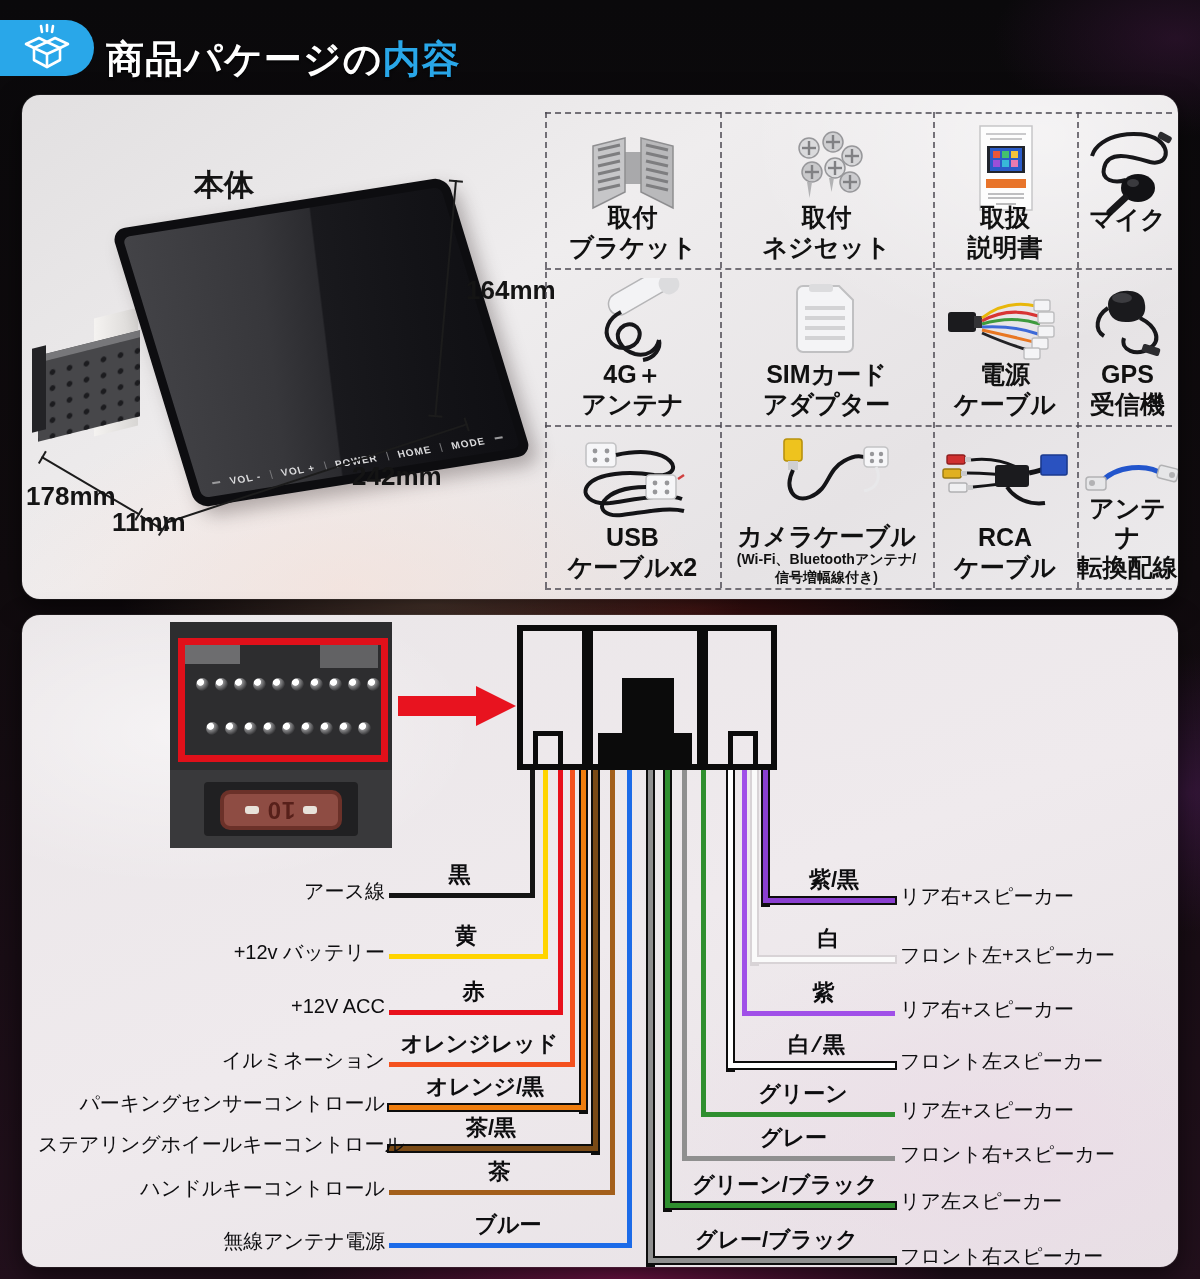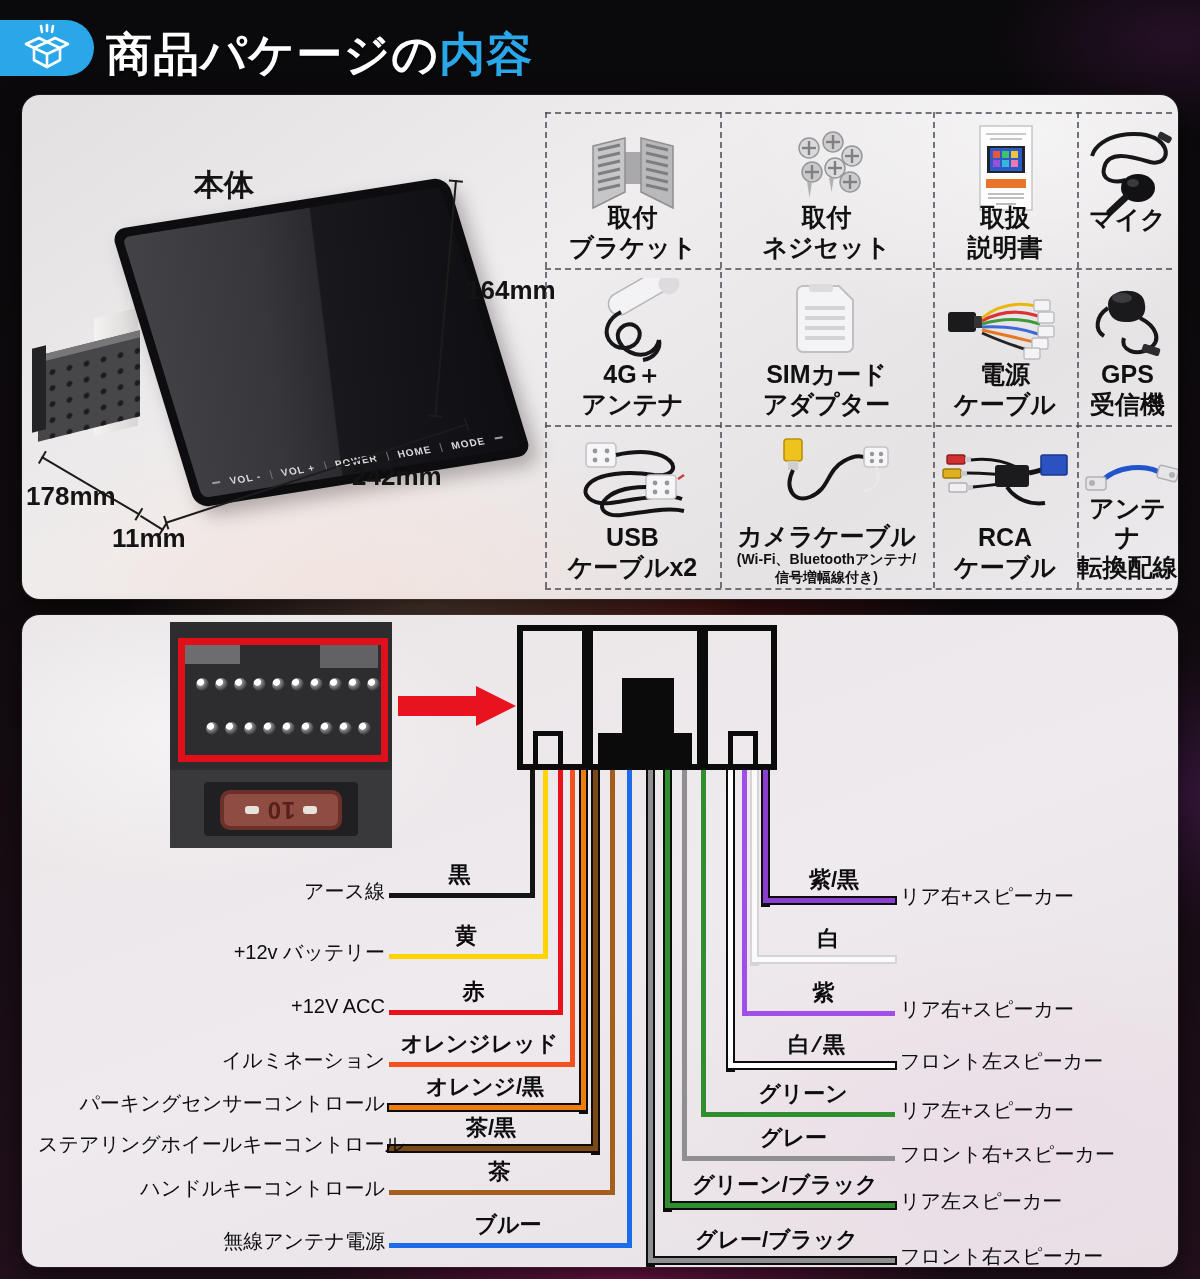--- a/index.html
+++ b/index.html
@@ -11,21 +11,21 @@
       radial-gradient(380px 70px at 58% 47.6%, rgba(125,25,22,0.5), transparent 70%),
       radial-gradient(460px 110px at 52% 100%, rgba(160,20,95,0.6), transparent 70%),
       radial-gradient(320px 200px at 99% 62%, rgba(95,35,110,0.4), transparent 70%),
       radial-gradient(260px 140px at 98% 3%, rgba(70,25,70,0.45), transparent 70%),
       linear-gradient(180deg,#0a090b 0%, #100b0e 45%, #190d15 75%, #22101c 100%);
   }
   .abs{position:absolute;}
   
   #hdr-pill{left:0;top:20px;width:94px;height:56px;background:#29a7e9;
     border-radius:0 28px 28px 0;display:flex;align-items:center;justify-content:center;}
-  #hdr-title{left:106px;top:24px;font-size:46px;font-weight:900;color:#ffffff;
+  #hdr-title{left:106px;top:34px;font-size:38px;font-weight:900;color:#ffffff;
     letter-spacing:1px;white-space:nowrap;text-shadow:0 2px 2px rgba(0,0,0,.55);}
   #hdr-title .accent{color:#29a7e9;}
   
   .panel{left:22px;width:1156px;border-radius:18px;
     box-shadow:0 0 0 1px rgba(255,255,255,.07), 0 8px 26px rgba(0,0,0,.55);}
   #panel-top{top:95px;height:504px;
     background:
       radial-gradient(520px 260px at 28% 98%, rgba(248,224,214,.55), transparent 70%),
       radial-gradient(420px 300px at 88% 8%, rgba(255,255,255,.5), transparent 70%),
       linear-gradient(145deg,#e2e0e1 0%, #efedee 40%, #e6e3e5 75%, #eceaec 100%);}
@@ -150,21 +150,21 @@
     </div>
   </div>
 
   <div class="abs dim" id="dim-h"></div>
   <div class="abs dimlbl" style="left:444px;top:180px;">164mm</div>
   <div class="abs dim" id="dim-w"></div>
   <div class="abs dimlbl" style="left:330px;top:366px;">242mm</div>
   <div class="abs dim" id="dim-d"></div>
   <div class="abs dimlbl" style="left:4px;top:386px;">178mm</div>
   <div class="abs dim" id="dim-f"></div>
-  <div class="abs dimlbl" style="left:90px;top:428px;">11mm</div>
+  <div class="abs dimlbl" style="left:90px;top:412px;">11mm</div>
 
   <div class="abs dash-v" style="left:523px;top:17px;height:476px;"></div>
   <div class="abs dash-v" style="left:698px;top:17px;height:476px;"></div>
   <div class="abs dash-v" style="left:911px;top:17px;height:476px;"></div>
   <div class="abs dash-v" style="left:1055px;top:17px;height:476px;"></div>
   <div class="abs dash-h" style="left:523px;top:17px;width:627px;"></div>
   <div class="abs dash-h" style="left:523px;top:173px;width:627px;"></div>
   <div class="abs dash-h" style="left:523px;top:330px;width:627px;"></div>
   <div class="abs dash-h" style="left:523px;top:493px;width:627px;"></div>
 
@@ -511,20 +511,21 @@
       <div class="wseg" style="left: 739px; top: 155px; width: 9px; height: 137px; background: rgb(13, 13, 13);"></div>
       <div class="wseg" style="left: 739px; top: 281px; width: 136px; height: 9px; background: rgb(13, 13, 13);"></div>
       <div class="wseg" style="left: 741px; top: 155px; width: 5px; height: 133px; background: rgb(138, 63, 208);"></div>
       <div class="wseg" style="left: 741px; top: 283px; width: 132px; height: 5px; background: rgb(138, 63, 208);"></div>
       <div class="wfunc right" style="top: 268px;">リア右+スピーカー</div>
       <div class="wcolor" style="left: 751px; width: 122px; top: 250px;">紫/黒</div>
       <div class="wseg" style="left: 728px; top: 155px; width: 9px; height: 196px; background: rgb(216, 211, 214);"></div>
       <div class="wseg" style="left: 728px; top: 340px; width: 147px; height: 9px; background: rgb(216, 211, 214);"></div>
       <div class="wseg" style="left: 730px; top: 155px; width: 5px; height: 192px; background: rgb(250, 250, 250);"></div>
       <div class="wseg" style="left: 730px; top: 342px; width: 143px; height: 5px; background: rgb(250, 250, 250);"></div>
+      <div class="wfunc right" style="top: 327px;">フロント左+スピーカー</div>
       <div class="wcolor" style="left: 740px; width: 133px; top: 309px;">白</div>
       <div class="wseg" style="left: 720px; top: 155px; width: 5px; height: 246px; background: rgb(160, 80, 232);"></div>
       <div class="wseg" style="left: 720px; top: 396px; width: 153px; height: 5px; background: rgb(160, 80, 232);"></div>
       <div class="wfunc right" style="top: 381px;">リア右+スピーカー</div>
       <div class="wcolor" style="left: 730px; width: 143px; top: 363px;">紫</div>
       <div class="wseg" style="left: 704px; top: 155px; width: 9px; height: 302px; background: rgb(13, 13, 13);"></div>
       <div class="wseg" style="left: 704px; top: 446px; width: 171px; height: 9px; background: rgb(13, 13, 13);"></div>
       <div class="wseg" style="left: 706px; top: 155px; width: 5px; height: 298px; background: rgb(255, 255, 255);"></div>
       <div class="wseg" style="left: 706px; top: 448px; width: 167px; height: 5px; background: rgb(255, 255, 255);"></div>
       <div class="wfunc right" style="top: 433px;">フロント左スピーカー</div>

